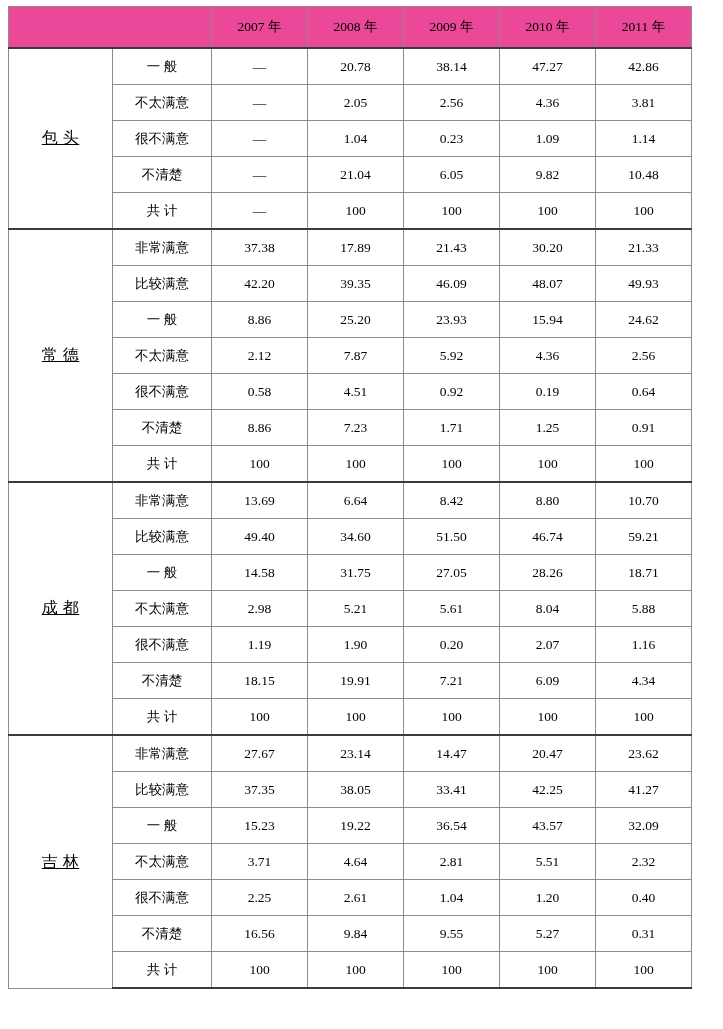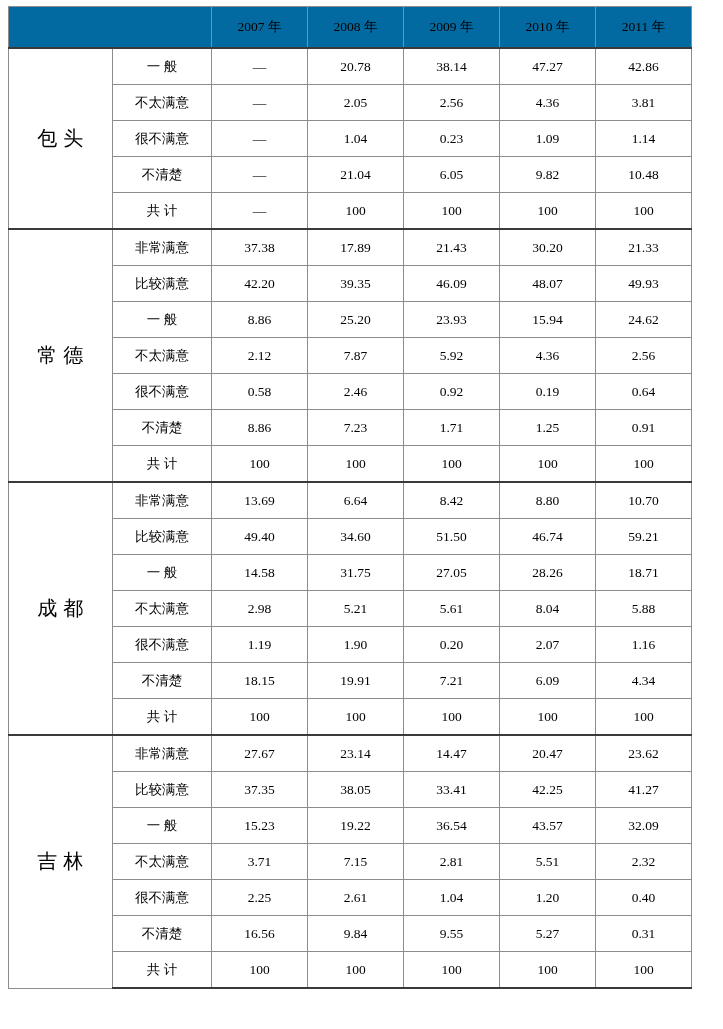--- a/index.html
+++ b/index.html
@@ -36,30 +36,31 @@
   table.data-table td {
     border: 1px solid #8c8c8c;
     text-align: center;
     vertical-align: middle;
     padding: 0;
     height: 35px;
     line-height: 1.15;
     font-weight: normal;
   }
   table.data-table thead th {
-    background: #0369a1;
+    background: #ec4899;
     height: 40px;
     font-size: 13.5px;
   }
   .corner-cell {
     background: #efefef;
   }
   td.city-cell {
-    font-size: 20px;
+    font-size: 16px;
     letter-spacing: 0.5px;
+    text-decoration: underline;
   }
   td.level-cell {
     font-size: 13.5px;
   }
   td.num-cell {
     font-size: 13.5px;
     font-family: "Liberation Serif", "DejaVu Serif", serif;
   }
   
   tr.block-start > td,
@@ -170,21 +171,21 @@
         <td class="level-cell">不太满意</td>
         <td class="num-cell">2.12</td>
         <td class="num-cell">7.87</td>
         <td class="num-cell">5.92</td>
         <td class="num-cell">4.36</td>
         <td class="num-cell">2.56</td>
       </tr>
       <tr>
         <td class="level-cell">很不满意</td>
         <td class="num-cell">0.58</td>
-        <td class="num-cell">2.46</td>
+        <td class="num-cell">4.51</td>
         <td class="num-cell">0.92</td>
         <td class="num-cell">0.19</td>
         <td class="num-cell">0.64</td>
       </tr>
       <tr>
         <td class="level-cell">不清楚</td>
         <td class="num-cell">8.86</td>
         <td class="num-cell">7.23</td>
         <td class="num-cell">1.71</td>
         <td class="num-cell">1.25</td>
@@ -278,21 +279,21 @@
         <td class="level-cell">一    般</td>
         <td class="num-cell">15.23</td>
         <td class="num-cell">19.22</td>
         <td class="num-cell">36.54</td>
         <td class="num-cell">43.57</td>
         <td class="num-cell">32.09</td>
       </tr>
       <tr>
         <td class="level-cell">不太满意</td>
         <td class="num-cell">3.71</td>
-        <td class="num-cell">7.15</td>
+        <td class="num-cell">4.64</td>
         <td class="num-cell">2.81</td>
         <td class="num-cell">5.51</td>
         <td class="num-cell">2.32</td>
       </tr>
       <tr>
         <td class="level-cell">很不满意</td>
         <td class="num-cell">2.25</td>
         <td class="num-cell">2.61</td>
         <td class="num-cell">1.04</td>
         <td class="num-cell">1.20</td>

